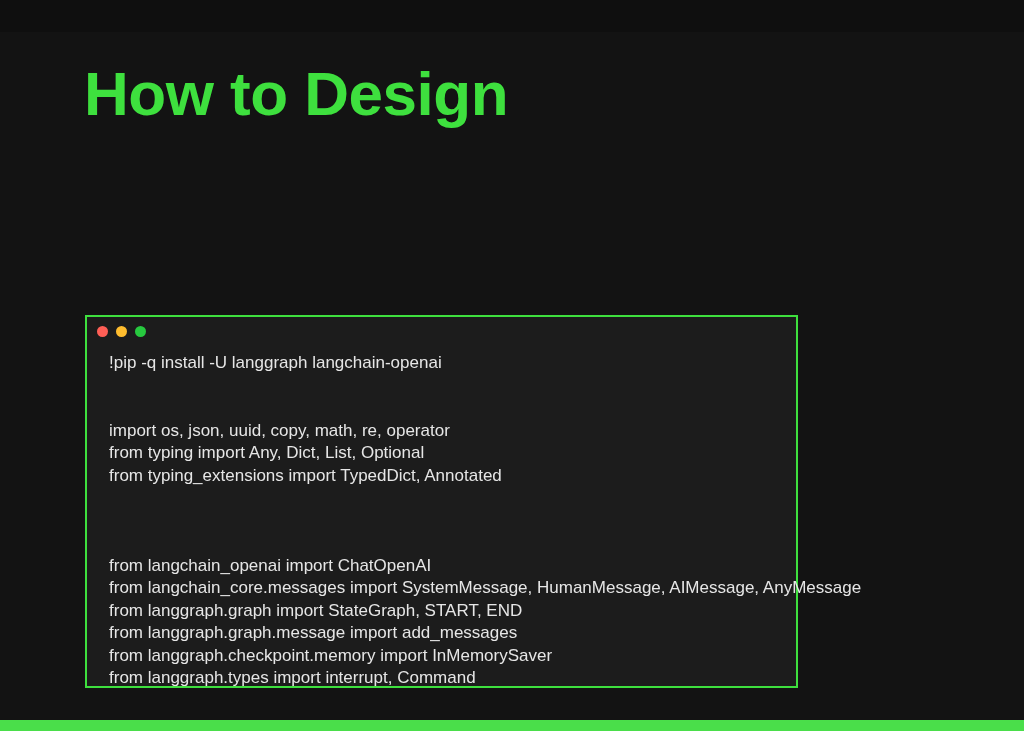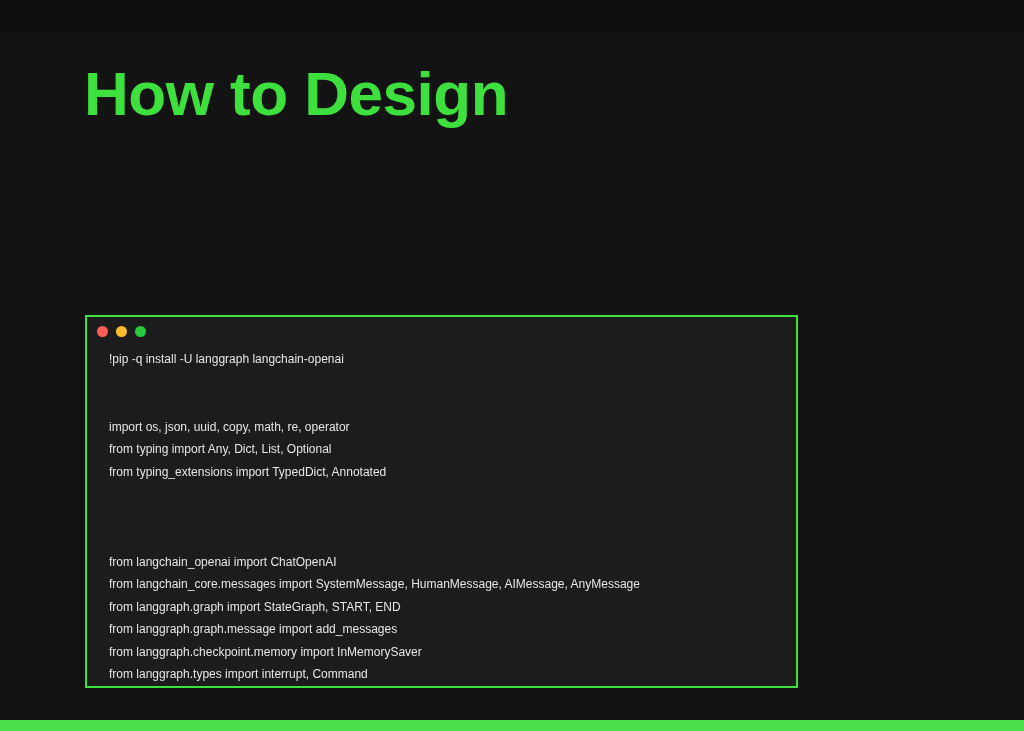--- a/index.html
+++ b/index.html
@@ -68,21 +68,21 @@
   }
   .dot.red { background: #ff5f56; }
   .dot.yellow { background: #ffbd2e; }
   .dot.green { background: #27c93f; }
   .code-body {
     position: absolute;
     left: 22px;
     top: 32px;
     right: 12px;
     font-family: "Liberation Sans", sans-serif;
-    font-size: 12px;
+    font-size: 17px;
     color: #e6e6e6;
     line-height: 1.68;
     white-space: pre;
   }
   .code-line {
     height: 22.5px;
     white-space: pre;
   }
   .code-line.blank {
     height: 22.5px;

